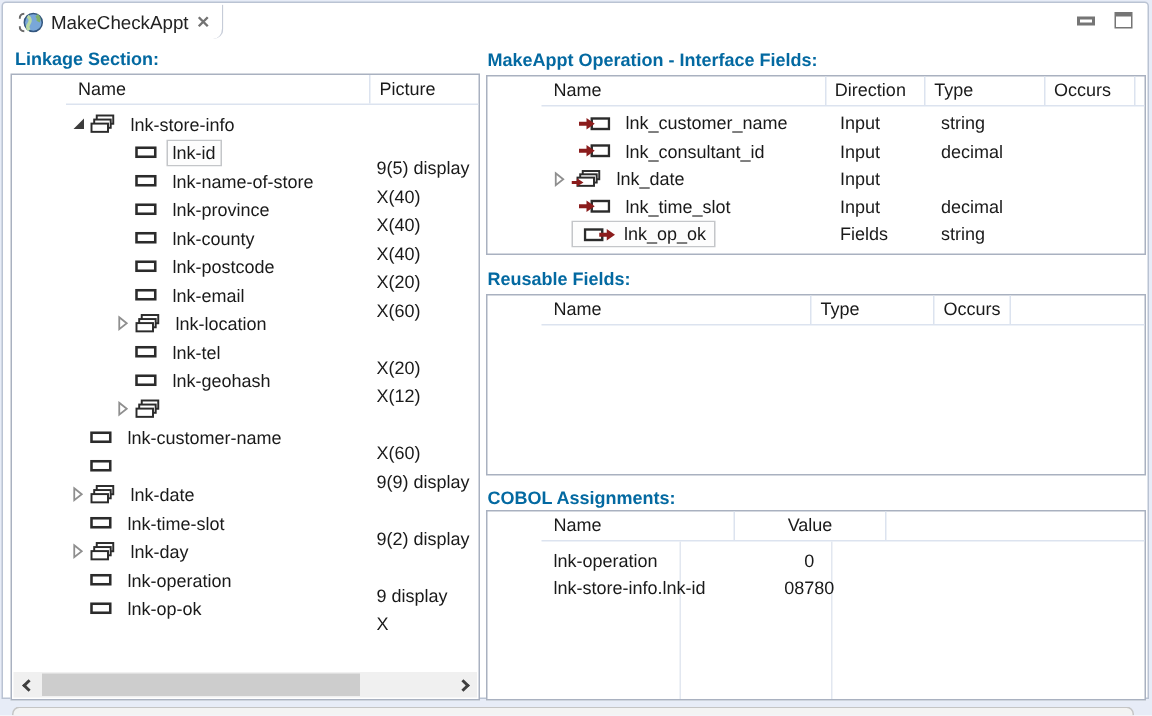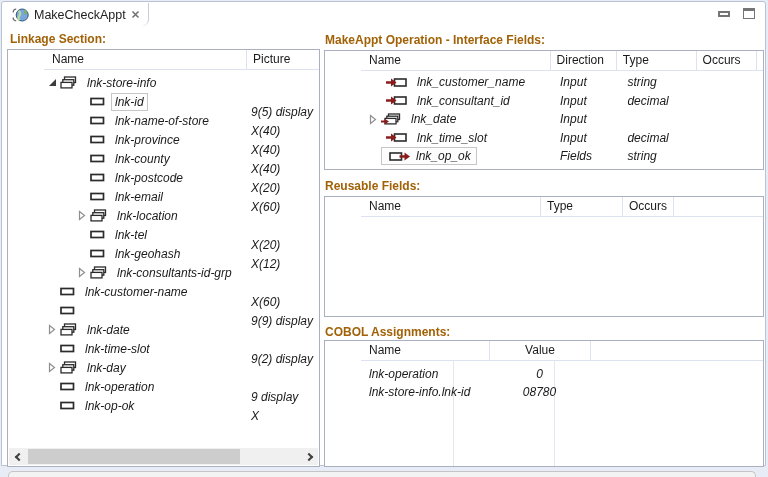--- a/index.html
+++ b/index.html
@@ -15,39 +15,39 @@
   .tabbar { position:relative; height:24px; }
   .tab { position:absolute; left:3px; top:1px; height:23px; display:flex; align-items:center; gap:5px;
          padding:0 8px 0 7px; border-right:1px solid #c6ccd8; border-bottom-right-radius:7px; background:#fff; }
   .tabtitle { font-size:12.5px; color:#222; }
   .icn { display:inline-flex; align-items:center; justify-content:center; }
   .controls { position:absolute; right:10px; top:6px; display:flex; gap:13px; align-items:flex-end; }
   .minbtn { width:12px; height:6px; border:2px solid #757575; margin-bottom:2px; }
   .maxbtn { width:12px; height:11px; border:1.5px solid #757575; border-top-width:3px; }
 
   .main { position:absolute; top:24px; left:0; right:0; bottom:0; }
-  .panel-title { position:absolute; font-weight:bold; font-size:12px; color:#a16207; white-space:nowrap; }
+  .panel-title { position:absolute; font-weight:bold; font-size:12px; color:#0369a1; white-space:nowrap; }
   .lt  { left:8px;  top:6px; }
   .rt1 { left:323px; top:7px; }
   .rt2 { left:323px; top:153px; }
   .rt3 { left:323px; top:299px; }
 
   .tbl { position:absolute; background:#fff; border:1px solid #a9b1c0;padding-left:36px; }
   .linkage { left:5px;  top:23px;  width:313px; height:418px; }
   .iftbl   { left:322px; top:24px;  width:440px; height:120px; }
   .rutbl   { left:322px; top:170px; width:440px; height:121px; }
   .cotbl   { left:322px; top:314px; width:440px; height:127px; }
 
   .thead { display:flex; height:20px; border-bottom:1px solid var(--header_line,#dce3ef); }
   .th { padding:2px 0 0 8px; position:relative; white-space:nowrap; }
   .th.sep { border-left:1px solid var(--header_line,#dce3ef); padding-left:6px; }
   .th.center { text-align:center; padding-left:0; }
   .fill { flex:1; }
 
-  .tbody { position:relative;font-style:italic; }
+  .tbody { position:relative; }
   .linkage .tbody { padding-top:3px; }
   .iftbl   .tbody { padding-top:2px; }
   .cotbl   .tbody { padding-top:4px; }
 
   .trow { display:flex; align-items:center; height:19px; white-space:nowrap; }
   .iftbl .trow { height:18.5px; }
   .cotbl .trow { height:18px; }
   .cell { overflow:hidden; white-space:nowrap; display:flex; align-items:center; }
   .name-cell { width:202px; }
   .pic-cell { flex:1; padding-left:5px;margin-top:20px; }
@@ -253,21 +253,20 @@
                     <path d="M1.5 1.5 L6.5 5.5 L1.5 9.5 Z" fill="#fff" stroke="#8f8f8f" stroke-width="1.2"></path>
                   </svg>
                 </span>
                 <span class="icn-slot">
                   <svg width="17" height="13" viewBox="0 0 17 13">
                     <rect x="4.5" y="1" width="11" height="5.5" fill="#fff" stroke="#2b2b2b" stroke-width="1.3"></rect>
                     <rect x="2.8" y="3.7" width="11" height="5.5" fill="#fff" stroke="#2b2b2b" stroke-width="1.3"></rect>
                     <rect x="1" y="6.4" width="11" height="5.5" fill="#fff" stroke="#2b2b2b" stroke-width="1.3"></rect>
                   </svg>
                 </span>
-                <span class="lab">lnk-consultants-id-grp</span>
               </div>
               <div class="cell pic-cell"></div>
             </div>
             <div class="trow">
               <div class="cell name-cell" style="padding-left: 4px;">
                 <span class="twisty"></span>
                 <span class="icn-slot">
                   <svg width="15" height="9" viewBox="0 0 15 9">
                     <rect x="1" y="1.5" width="12.5" height="6" fill="#fff" stroke="#2b2b2b" stroke-width="1.7"></rect>
                   </svg>

